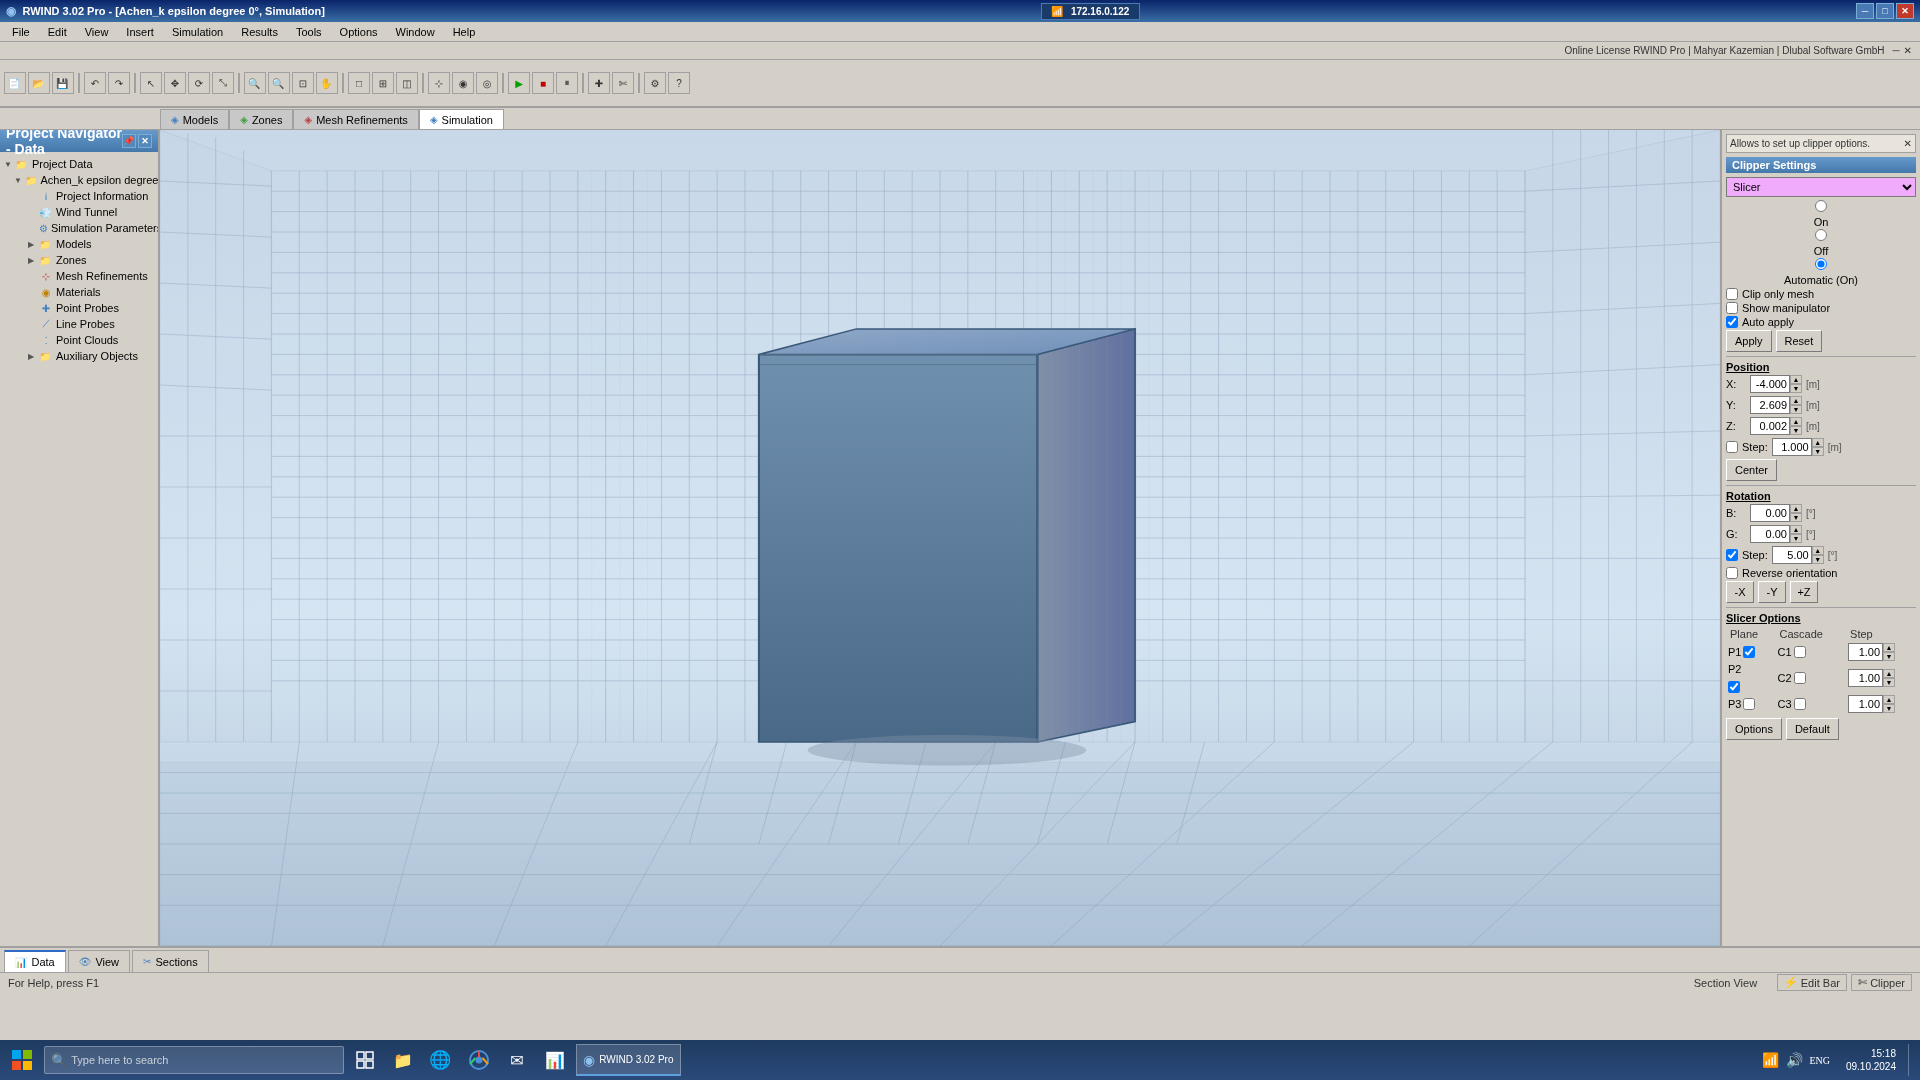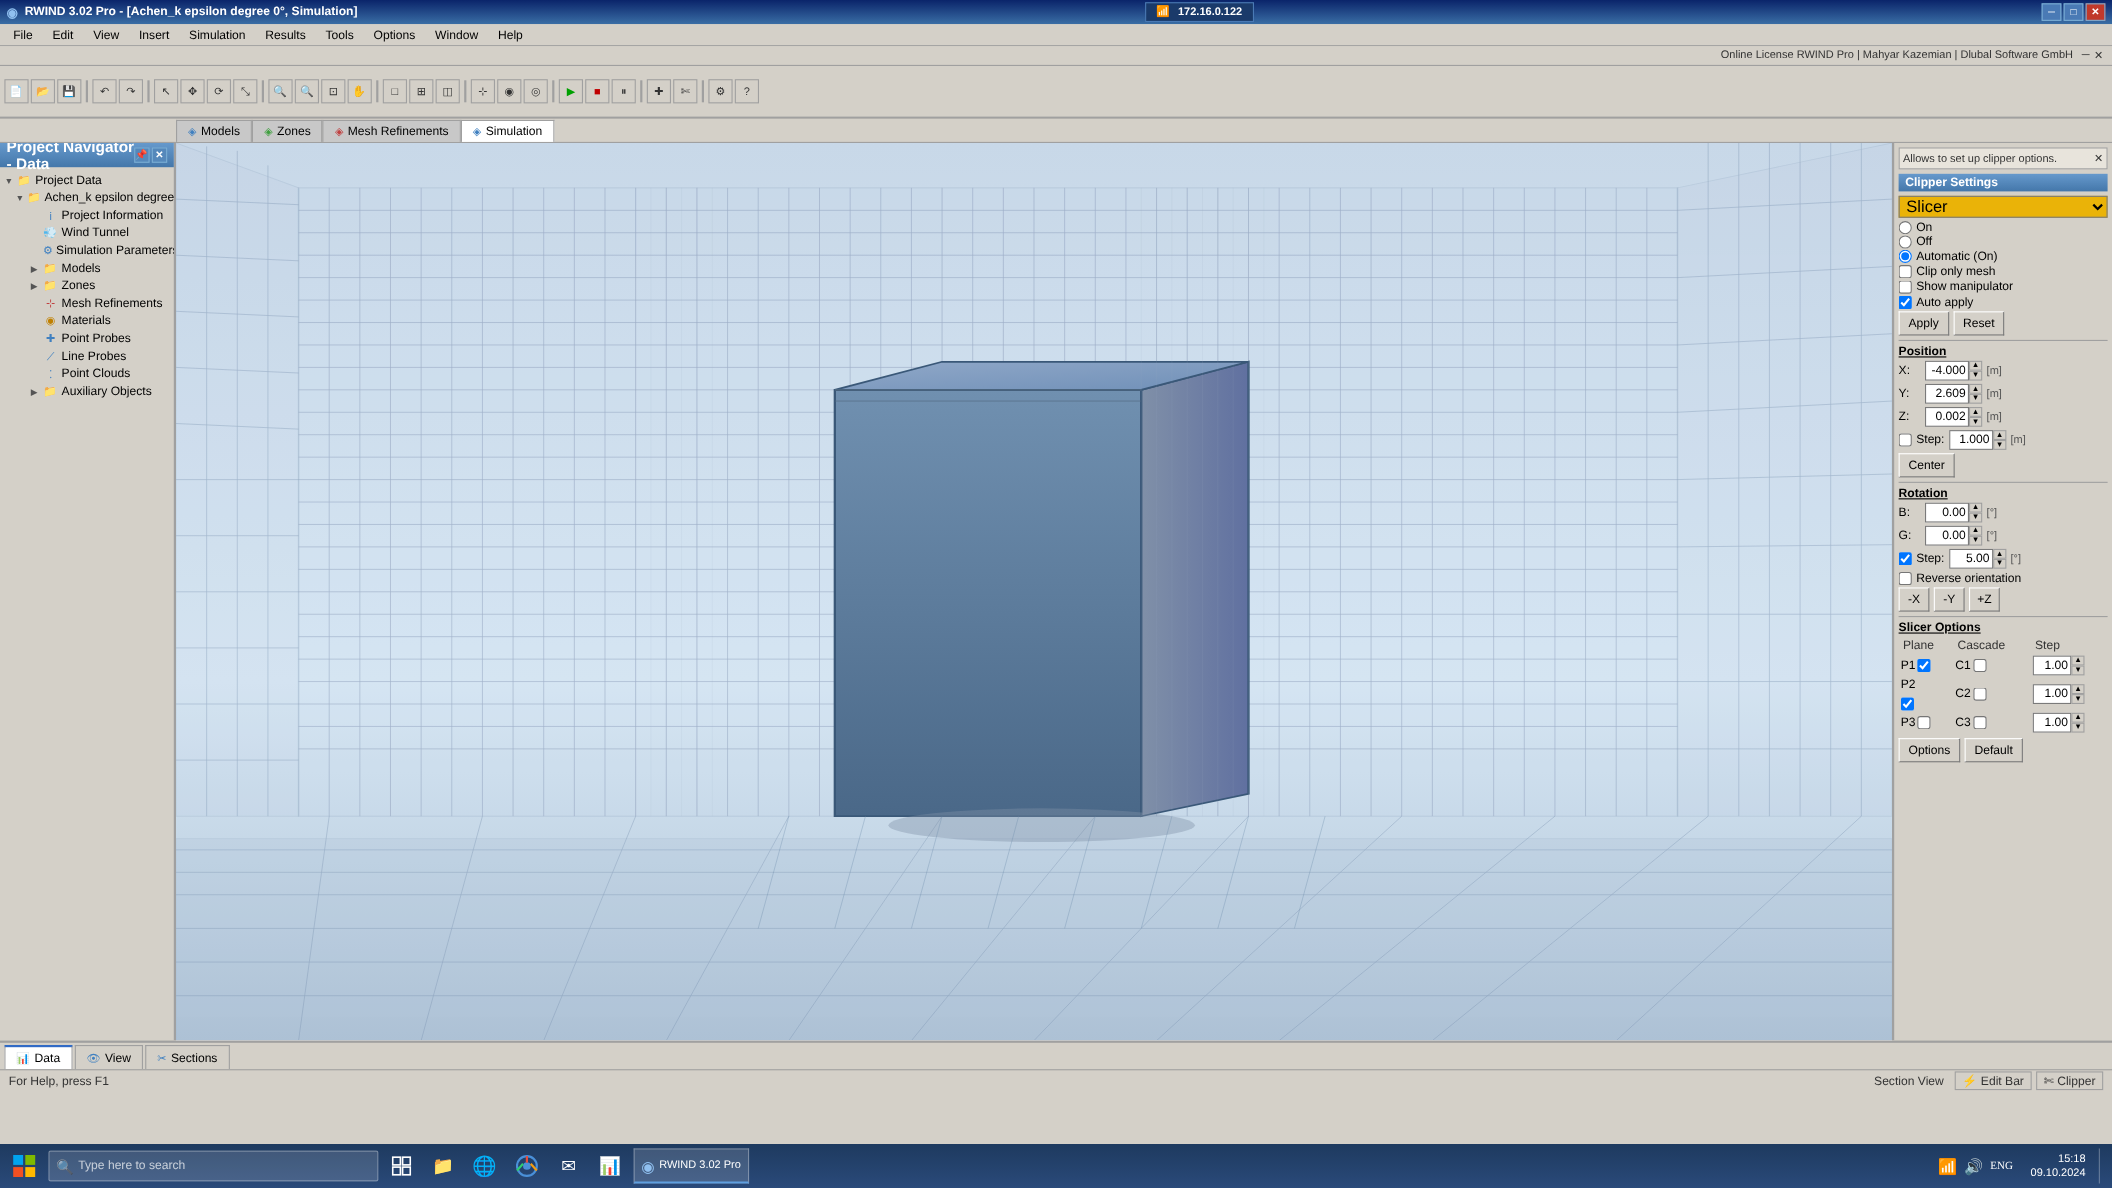--- a/index.html
+++ b/index.html
@@ -164,27 +164,27 @@
     .panel-row {
       display: flex;
       align-items: center;
       margin-bottom: 3px;
       gap: 4px;
     }
     .panel-label { font-size: 11px; color: #000; min-width: 20px; }
     .panel-select {
       width: 100%;
       height: 20px;
-      background: #eab308;
+      background: #f0abfc;
       border: 1px solid #7a7a7a;
-      font-size: 15px;
+      font-size: 11px;
       padding: 0 2px;
     }
     .panel-radio-group { margin: 2px 0; }
-    .panel-radio-row { display: flex; align-items: flex-start; gap: 4px; margin: 1px 0; }
+    .panel-radio-row { display: flex; align-items: center; gap: 4px; margin: 1px 0; flex-direction: column; }
     .panel-checkbox-row { display: flex; align-items: center; gap: 4px; margin: 2px 0; }
     .panel-unit { font-size: 10px; color: #555; min-width: 20px; }
     .panel-btn {
       height: 22px;
       background: #d4d0c8;
       border: 1px solid #7a7a7a;
       border-top-color: #fff;
       border-left-color: #fff;
       font-size: 11px;
       padding: 0 8px;
@@ -1036,21 +1036,21 @@
       <span>View</span>
     </div>
     <div class="bottom-tab">
       <span style="font-size:10px;color:#4080c0;">✂</span>
       <span>Sections</span>
     </div>
   </div>
 
   <div id="statusbar">
     <span>For Help, press F1</span>
-    <div style="display:flex;align-items:center;gap:10px;">
+    <div style="display:flex;align-items:center;gap:20px;">
       <span>Section View</span>
       <div style="display:flex;gap:4px;">
         <div style="background:#d4d0c8;border:1px solid #a0a0a0;padding:1px 6px;cursor:pointer;font-size:11px;display:flex;align-items:center;gap:3px;">
           <span>⚡</span>
           <span>Edit Bar</span>
         </div>
         <div style="background:#d4d0c8;border:1px solid #a0a0a0;padding:1px 6px;cursor:pointer;font-size:11px;display:flex;align-items:center;gap:3px;">
           <span>✄</span>
           <span>Clipper</span>
         </div>

